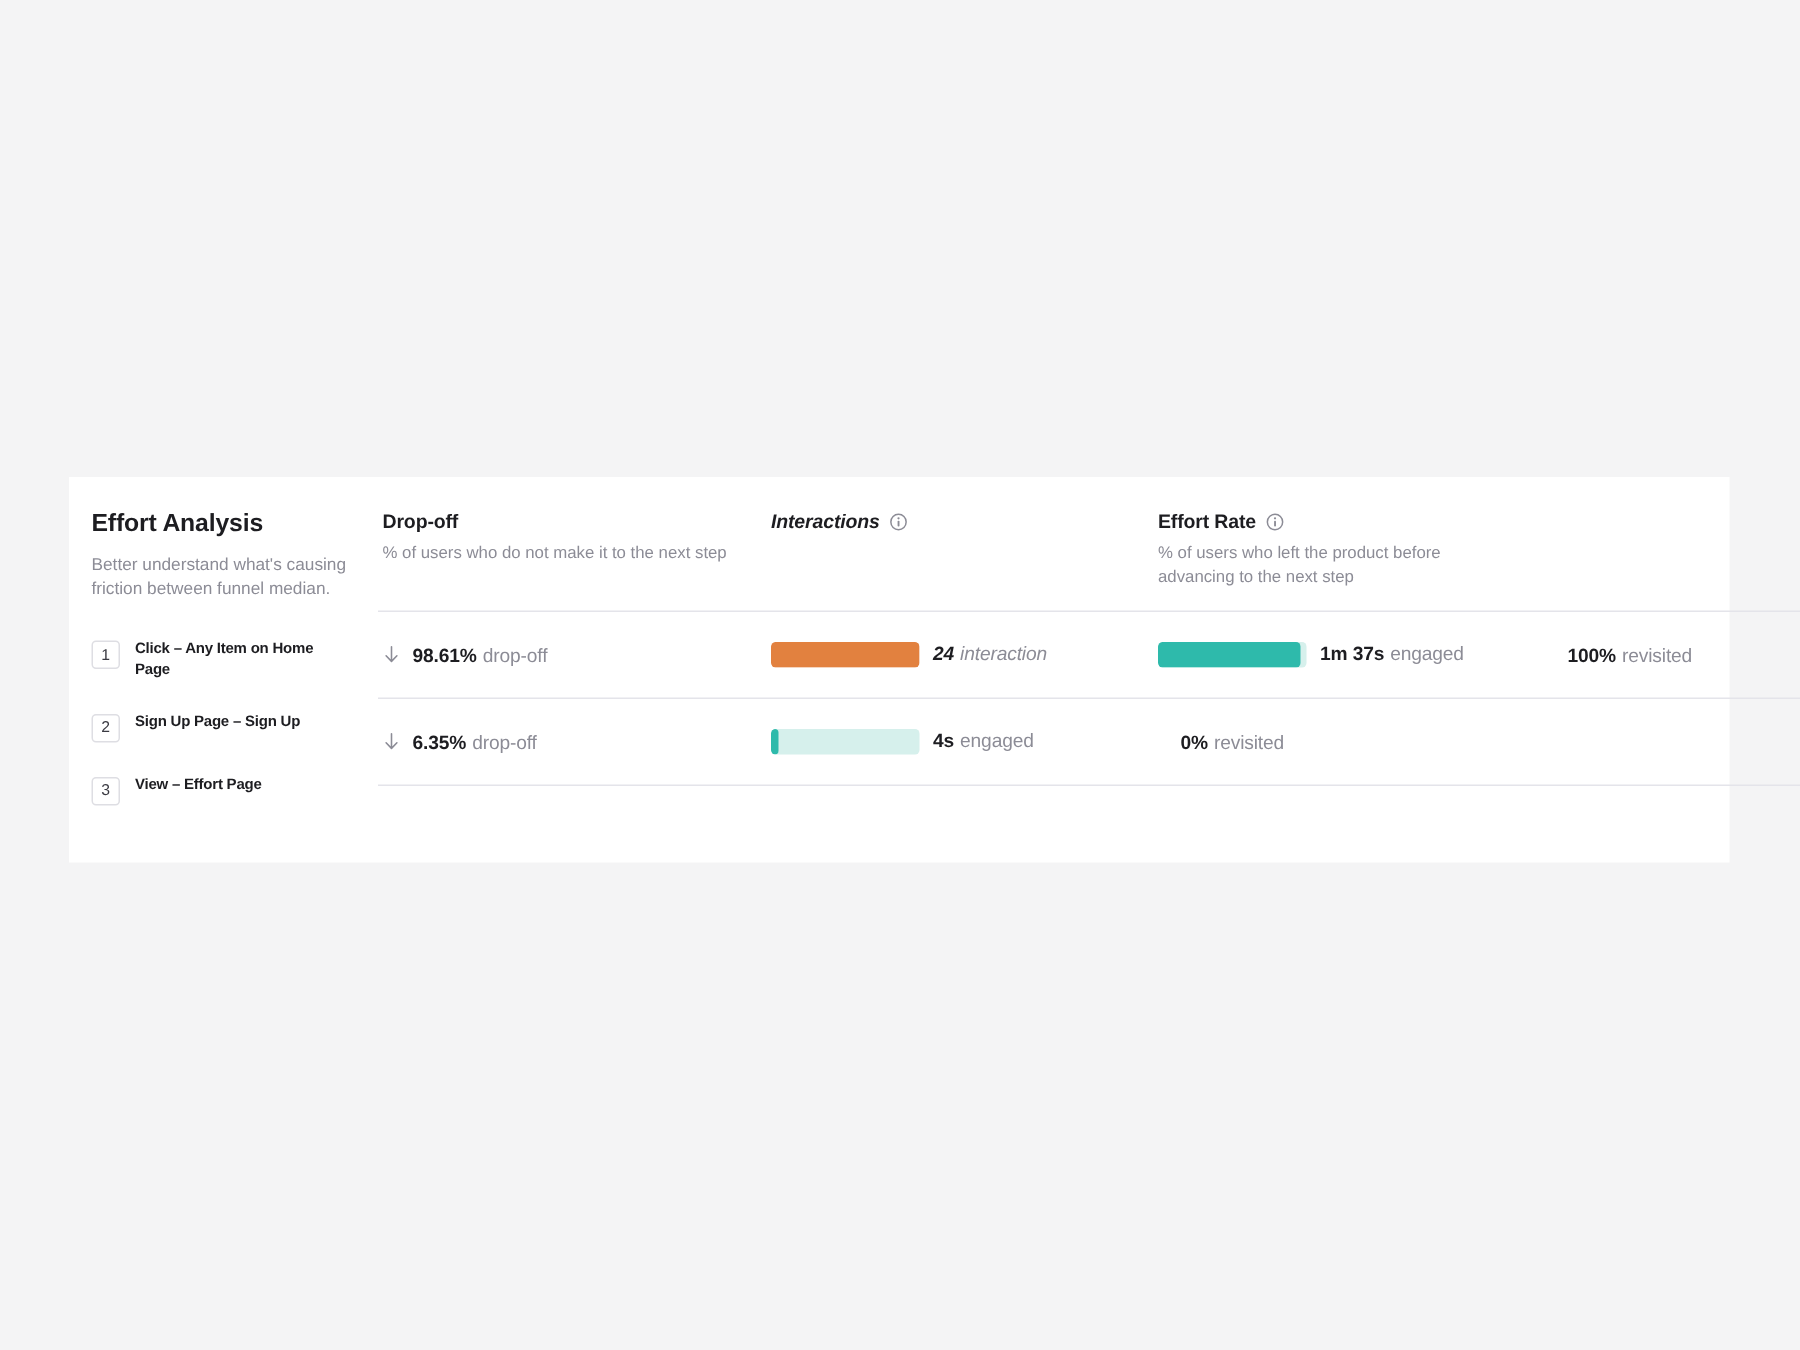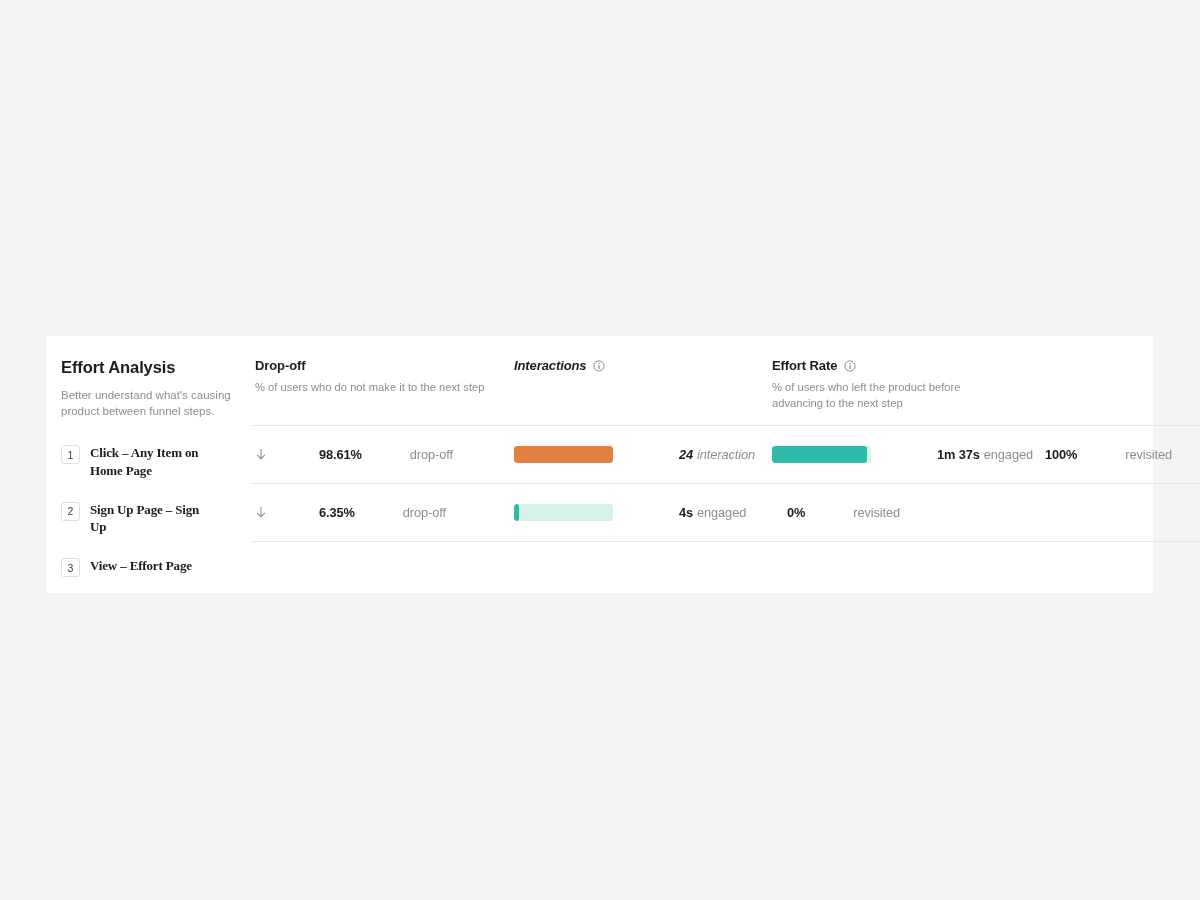--- a/index.html
+++ b/index.html
@@ -11,21 +11,21 @@
     height: 900px;
     background: #f4f4f5;
     font-family: "Liberation Sans", "DejaVu Sans", sans-serif;
     -webkit-font-smoothing: antialiased;
     overflow: hidden;
   }
 
   #card {
     position: absolute;
     left: 46px;
-    top: 336px;
+    top: 318px;
     width: 1107px;
     height: 257px;
     background: #ffffff;
     display: flex;
     box-sizing: border-box;
   }
 
   
   #left-panel {
     width: 195px;
@@ -67,27 +67,26 @@
     font-size: 10.5px;
     color: #3a3a42;
     display: flex;
     align-items: center;
     justify-content: center;
     margin-top: 1px;
     box-sizing: border-box;
   }
   .step-label {
     margin-left: 10px;
-    font-size: 13px;
+    font-size: 10px;
     font-weight: bold;
     color: #1d1d21;
     line-height: 1.32;
     letter-spacing: -0.15px;
     max-width: 120px;
-    font-family: Liberation Serif, serif;
   }
 
   
   #table-area {
     flex: 1 1 auto;
     padding-top: 22px;
     position: relative;
     box-sizing: border-box;
   }
 
@@ -140,21 +139,20 @@
     align-items: center;
     height: 57px;
     padding-left: 14px;
     padding-right: 20px;
   }
 
   .cell {
     display: flex;
     align-items: center;
     box-sizing: border-box;
-    gap: 44px;
   }
 
   .val-strong {
     font-size: 12.8px;
     font-weight: bold;
     color: #1d1d21;
     letter-spacing: -0.1px;
   }
   .val-muted {
     font-size: 12.8px;
@@ -175,32 +173,32 @@
     height: 17px;
     border-radius: 3px;
     overflow: hidden;
     flex: 0 0 99px;
   }
   .bar-fill {
     height: 100%;
     border-radius: 3px;
   }
   .bar-text {
-    margin-left: 22px;
+    margin-left: 9px;
     white-space: nowrap;
   }
 </style>
 </head>
 <body>
 
 <div id="card">
 
   <div id="left-panel">
     <div id="panel-title">Effort Analysis</div>
-    <div id="panel-subtitle">Better understand what's causing product between funnel steps.</div>
+    <div id="panel-subtitle">Better understand what's causing friction between funnel median.</div>
 
     <div id="steps-list">
 
       <div class="step-item" style="margin-top:3px;">
         <div class="step-badge">1</div>
         <div class="step-label">Click – Any Item on Home Page</div>
       </div>
 
       <div class="step-item" style="margin-top:14px;">
         <div class="step-badge">2</div>

